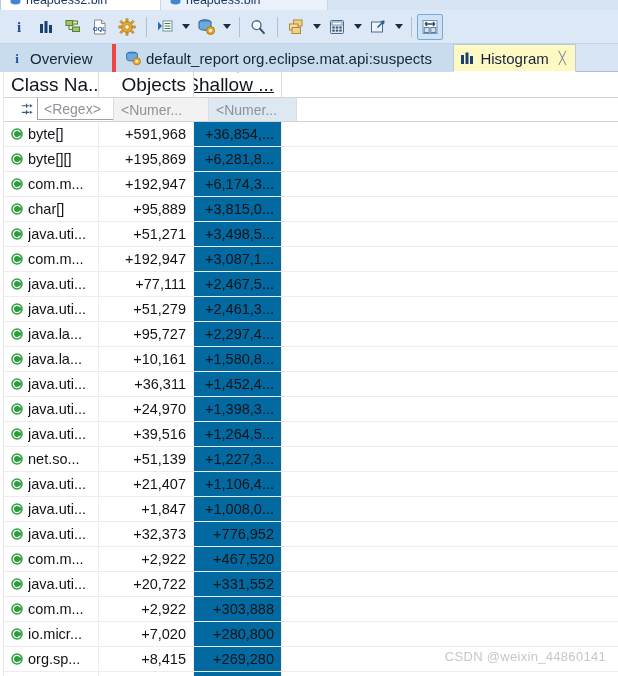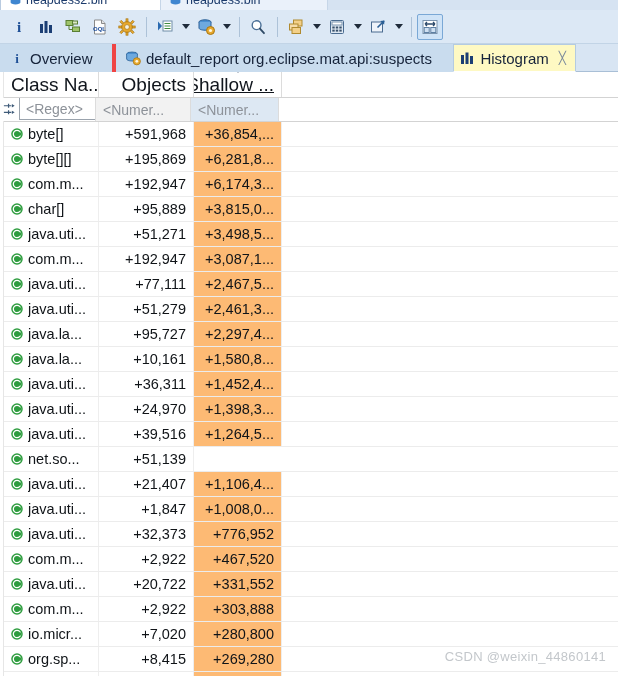--- a/index.html
+++ b/index.html
@@ -164,21 +164,21 @@
   .td {
     font-size: 14.5px; color: #101418;
     display: flex; align-items: center;
     box-sizing: border-box;
     padding: 0 7px;
     overflow: hidden; white-space: nowrap;
     border-right: 1px solid #eeeeee;
   }
   .td.c0 { width: 95px; gap: 4px; padding-left: 6px; background: #ffffff; }
   .td.c1 { width: 95px; justify-content: flex-end; background: #ffffff; }
-  .td.c2 { width: 88px; justify-content: flex-end; background: #fdba74; }
+  .td.c2 { width: 88px; justify-content: flex-end; background: #0369a1; }
   .td.cfill { flex: 1; border-right: none; background: #ffffff; }
   .cls-ico { width: 14px; height: 14px; flex: 0 0 14px; display: block; }
   .cls-name { overflow: hidden; text-overflow: clip; white-space: nowrap; }
   .left-gutter {
     position: absolute; left: 0; top: 0; width: 3px; height: 604px;
     background: #ffffff; border-right: 1px solid #e6e6e6;
   }
 
   
   .watermark {
@@ -382,21 +382,21 @@
       <div class="th c1">
         <span>Objects</span>
       </div>
       <div class="th c2">
         <span class="sort-caret"></span>
         <span>Shallow ...</span>
       </div>
       <div class="th cfill"></div>
     </div>
 
-    <div class="filterrow" style="padding-left:1px;">
+    <div class="filterrow" style="padding-left:19px;">
       <div class="fcell c0">
         <svg class="filter-ico" viewBox="0 0 16 16">
           <g stroke="#3e5a78" stroke-width="1.3" fill="none">
             <path d="M2 4h8M2 11h8"></path>
             <path d="M7 1.8V6M7 8.8V13"></path>
           </g>
           <path d="M10.5 2.2l3 1.8-3 1.8z" fill="#3e5a78"></path>
           <path d="M10.5 9.2l3 1.8-3 1.8z" fill="#3e5a78"></path>
         </svg>
         <div class="regex-box">
@@ -585,20 +585,21 @@
         <div class="trow">
           <div class="td c0">
             <svg class="cls-ico" viewBox="0 0 16 16">
               <circle cx="8" cy="8" r="6.6" fill="#2e9d3f"></circle>
               <circle cx="8" cy="8" r="4.2" fill="none" stroke="#ffffff" stroke-width="1.5"></circle>
               <rect x="8" y="6.2" width="5" height="3.6" fill="#2e9d3f"></rect>
             </svg>
             <span class="cls-name">net.so...</span>
           </div>
           <div class="td c1">+51,139</div>
+          <div class="td c2">+1,227,3...</div>
           <div class="td cfill"></div>
         </div>
         <div class="trow">
           <div class="td c0">
             <svg class="cls-ico" viewBox="0 0 16 16">
               <circle cx="8" cy="8" r="6.6" fill="#2e9d3f"></circle>
               <circle cx="8" cy="8" r="4.2" fill="none" stroke="#ffffff" stroke-width="1.5"></circle>
               <rect x="8" y="6.2" width="5" height="3.6" fill="#2e9d3f"></rect>
             </svg>
             <span class="cls-name">java.uti...</span>

